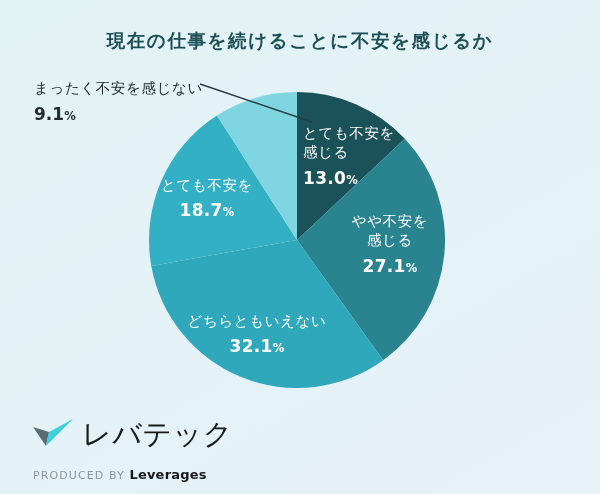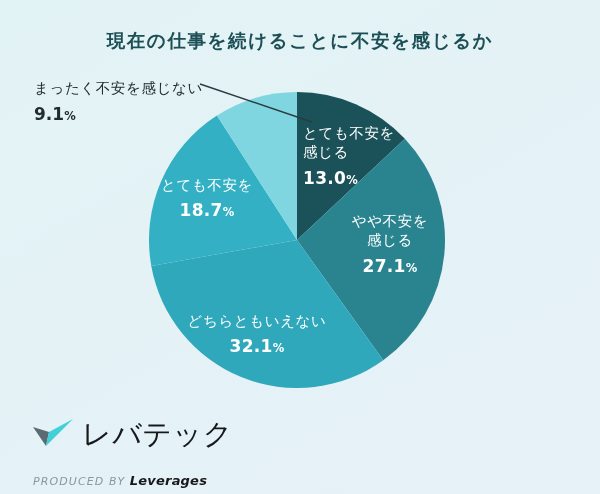--- a/index.html
+++ b/index.html
@@ -128,26 +128,25 @@
   }
   #logo-wordmark {
     font-size: 29px;
     font-weight: normal;
     color: #17181a;
     letter-spacing: 0.5px;
     line-height: 1;
     font-family: "DejaVu Sans", "Liberation Sans", sans-serif;
   }
   #logo-tagline {
-    margin-top: 22px;
+    margin-top: 16px;
     font-size: 11px;
     color: #8d9699;
     letter-spacing: 1.1px;
     white-space: nowrap;
-    font-style: italic;
   }
   #logo-tagline .brand {
     color: #17181a;
     font-weight: bold;
     font-size: 13px;
     letter-spacing: 0.2px;
   }
 
   
   #respondents {

